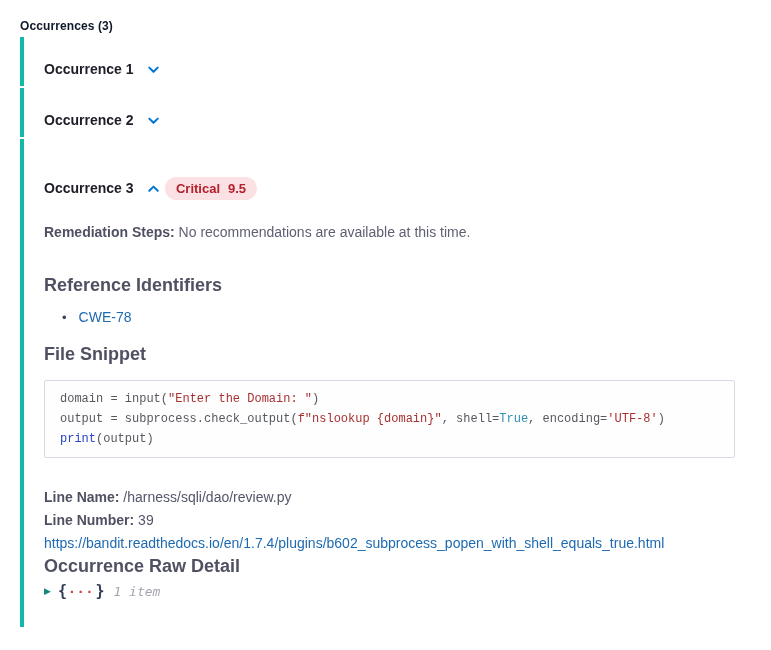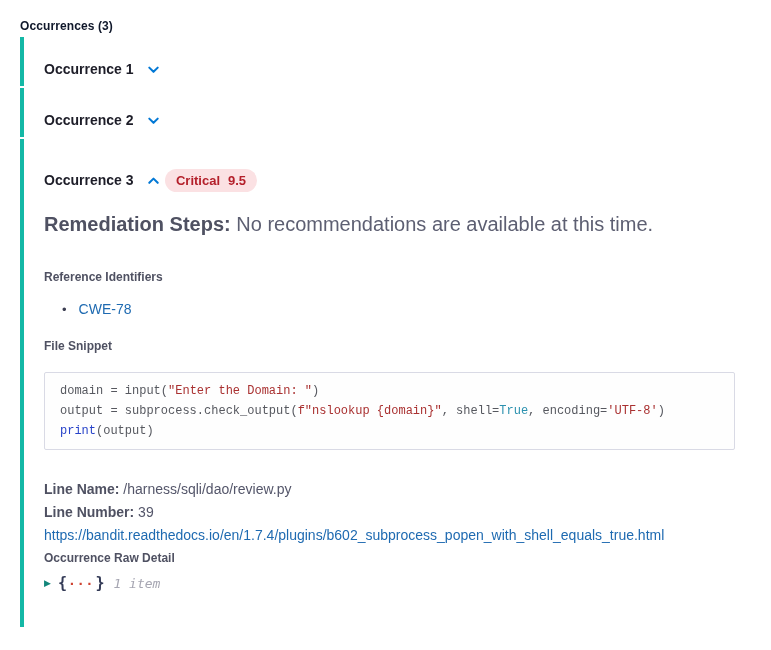--- a/index.html
+++ b/index.html
@@ -34,43 +34,43 @@
     font-size: 14px;
     font-weight: 700;
     color: #1d1d28;
   }
   .chev { display: block; }
 
   .severity-badge {
     display: inline-flex;
     align-items: center;
     gap: 8px;
-    margin-top: 10px;
+    margin-top: 18px;
     height: 23px;
     padding: 0 11px;
     border-radius: 12px;
     background: #fbe1e3;
   }
   .severity-badge span {
     font-size: 13px;
     font-weight: 700;
     color: #b4202b;
   }
 
   .lbl { font-weight: 700; color: #4f5162; }
   .body-text { color: #5d5f72; }
 
   .remediation {
     margin-top: 24px;
-    font-size: 20px;
+    font-size: 14px;
     line-height: 17px;
   }
 
   .section-heading {
-    font-size: 12px;
+    font-size: 18px;
     font-weight: 700;
     color: #4f5162;
     line-height: 16px;
   }
   .ref-heading  { margin-top: 36px; }
   .code-heading { margin-top: 20px; }
 
   .ref-item {
     margin-top: 16px;
     margin-left: 18px;

